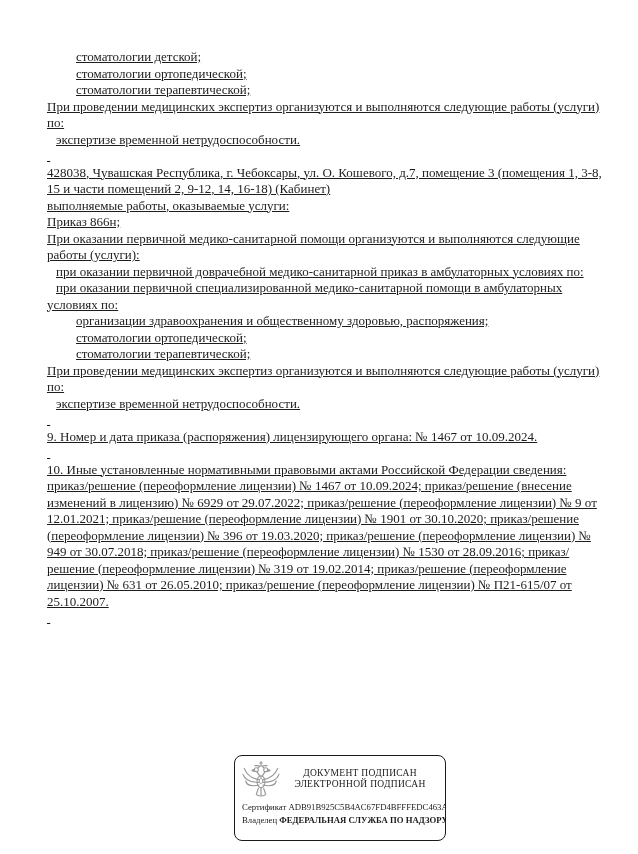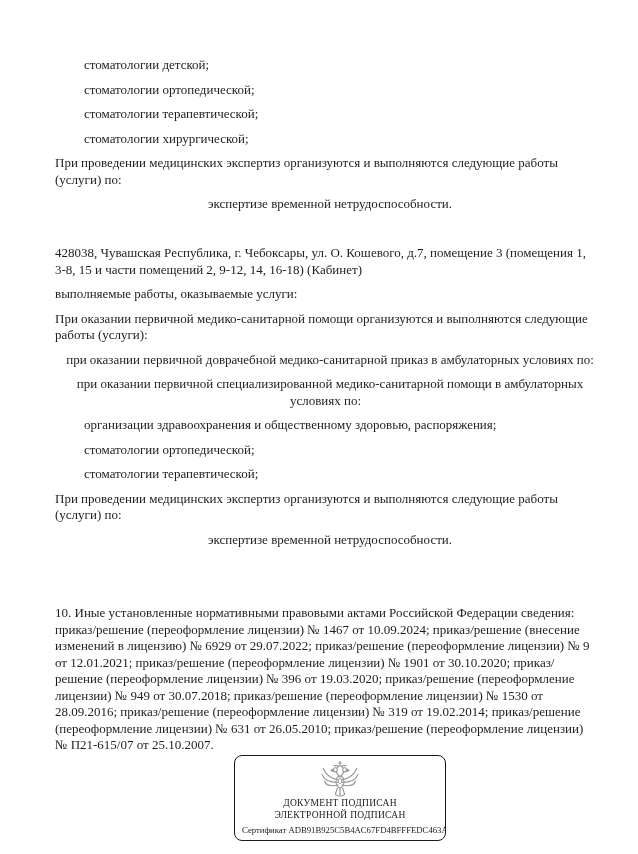--- a/index.html
+++ b/index.html
@@ -18,44 +18,43 @@
   }
   .content {
     position: absolute;
     left: 47px;
     top: 49px;
     width: 557px;
     font-size: 13px;
     line-height: 16.5px;
     text-align: left;
   }
-  .content p { margin: 8px; }
+  .content p { margin: 0; text-decoration: underline; }
   .ind0 { text-indent: 0; }
-  .ind1 { text-indent: 9px; text-align: center; }
+  .ind1 { text-indent: 9px; }
   .ind2 { text-indent: 29px; }
   .blank { height: 16.5px; }
 
   
   .stamp {
     position: absolute;
     left: 234px;
     top: 755px;
     width: 212px;
     height: 86px;
     border: 1.5px solid #1a1a1a;
     border-radius: 8px;
     background: #ffffff;
     box-sizing: border-box;
     overflow: hidden;
   }
   .stamp-head {
     display: flex;
     align-items: center;
     padding: 4px 6px 0 6px;
-    flex-direction: column;
   }
   .eagle {
     width: 40px;
     height: 38px;
     flex: 0 0 auto;
   }
   .stamp-title {
     flex: 1;
     text-align: center;
     font-size: 9.5px;
@@ -78,35 +77,36 @@
 </head>
 <body>
 
 <div class="page">
 
   <div class="content">
 
   <p class="ind2">стоматологии детской;</p>
       <p class="ind2">стоматологии ортопедической;</p>
       <p class="ind2">стоматологии терапевтической;</p>
-      <p class="ind2">стоматологии хирургической;</p>
       <p class="ind0">При проведении медицинских экспертиз организуются и выполняются следующие работы (услуги) по:</p>
       <p class="ind1">экспертизе временной нетрудоспособности.</p>
       <p class="blank">&nbsp;</p>
       <p class="ind0">428038, Чувашская Республика, г. Чебоксары, ул. О. Кошевого, д.7, помещение 3 (помещения 1, 3-8, 15 и части помещений 2, 9-12, 14, 16-18) (Кабинет)</p>
       <p class="ind0">выполняемые работы, оказываемые услуги:</p>
+      <p class="ind0">Приказ 866н;</p>
       <p class="ind0">При оказании первичной медико-санитарной помощи организуются и выполняются следующие работы (услуги):</p>
       <p class="ind1">при оказании первичной доврачебной медико-санитарной приказ в амбулаторных условиях по:</p>
       <p class="ind1">при оказании первичной специализированной медико-санитарной помощи в амбулаторных условиях по:</p>
       <p class="ind2">организации здравоохранения и общественному здоровью, распоряжения;</p>
       <p class="ind2">стоматологии ортопедической;</p>
       <p class="ind2">стоматологии терапевтической;</p>
       <p class="ind0">При проведении медицинских экспертиз организуются и выполняются следующие работы (услуги) по:</p>
       <p class="ind1">экспертизе временной нетрудоспособности.</p>
       <p class="blank">&nbsp;</p>
+      <p class="ind0">9. Номер и дата приказа (распоряжения) лицензирующего органа: № 1467 от 10.09.2024.</p>
       <p class="blank">&nbsp;</p>
       <p class="ind0">10. Иные установленные нормативными правовыми актами Российской Федерации сведения: приказ/решение (переоформление лицензии) № 1467 от 10.09.2024; приказ/решение (внесение изменений в лицензию) № 6929 от 29.07.2022; приказ/решение (переоформление лицензии) № 9 от 12.01.2021; приказ/решение (переоформление лицензии) № 1901 от 30.10.2020; приказ/решение (переоформление лицензии) № 396 от 19.03.2020; приказ/решение (переоформление лицензии) № 949 от 30.07.2018; приказ/решение (переоформление лицензии) № 1530 от 28.09.2016; приказ/решение (переоформление лицензии) № 319 от 19.02.2014; приказ/решение (переоформление лицензии) № 631 от 26.05.2010; приказ/решение (переоформление лицензии) № П21-615/07 от 25.10.2007.</p>
       <p class="blank">&nbsp;</p>
     </div>
 
   <div class="stamp">
     <div class="stamp-head">
       <svg class="eagle" viewBox="0 0 60 56" fill="none" stroke="#979797" stroke-width="1.8" stroke-linecap="round" stroke-linejoin="round">
 
         <path d="M30 2 v4 M28 4 h4"></path>

